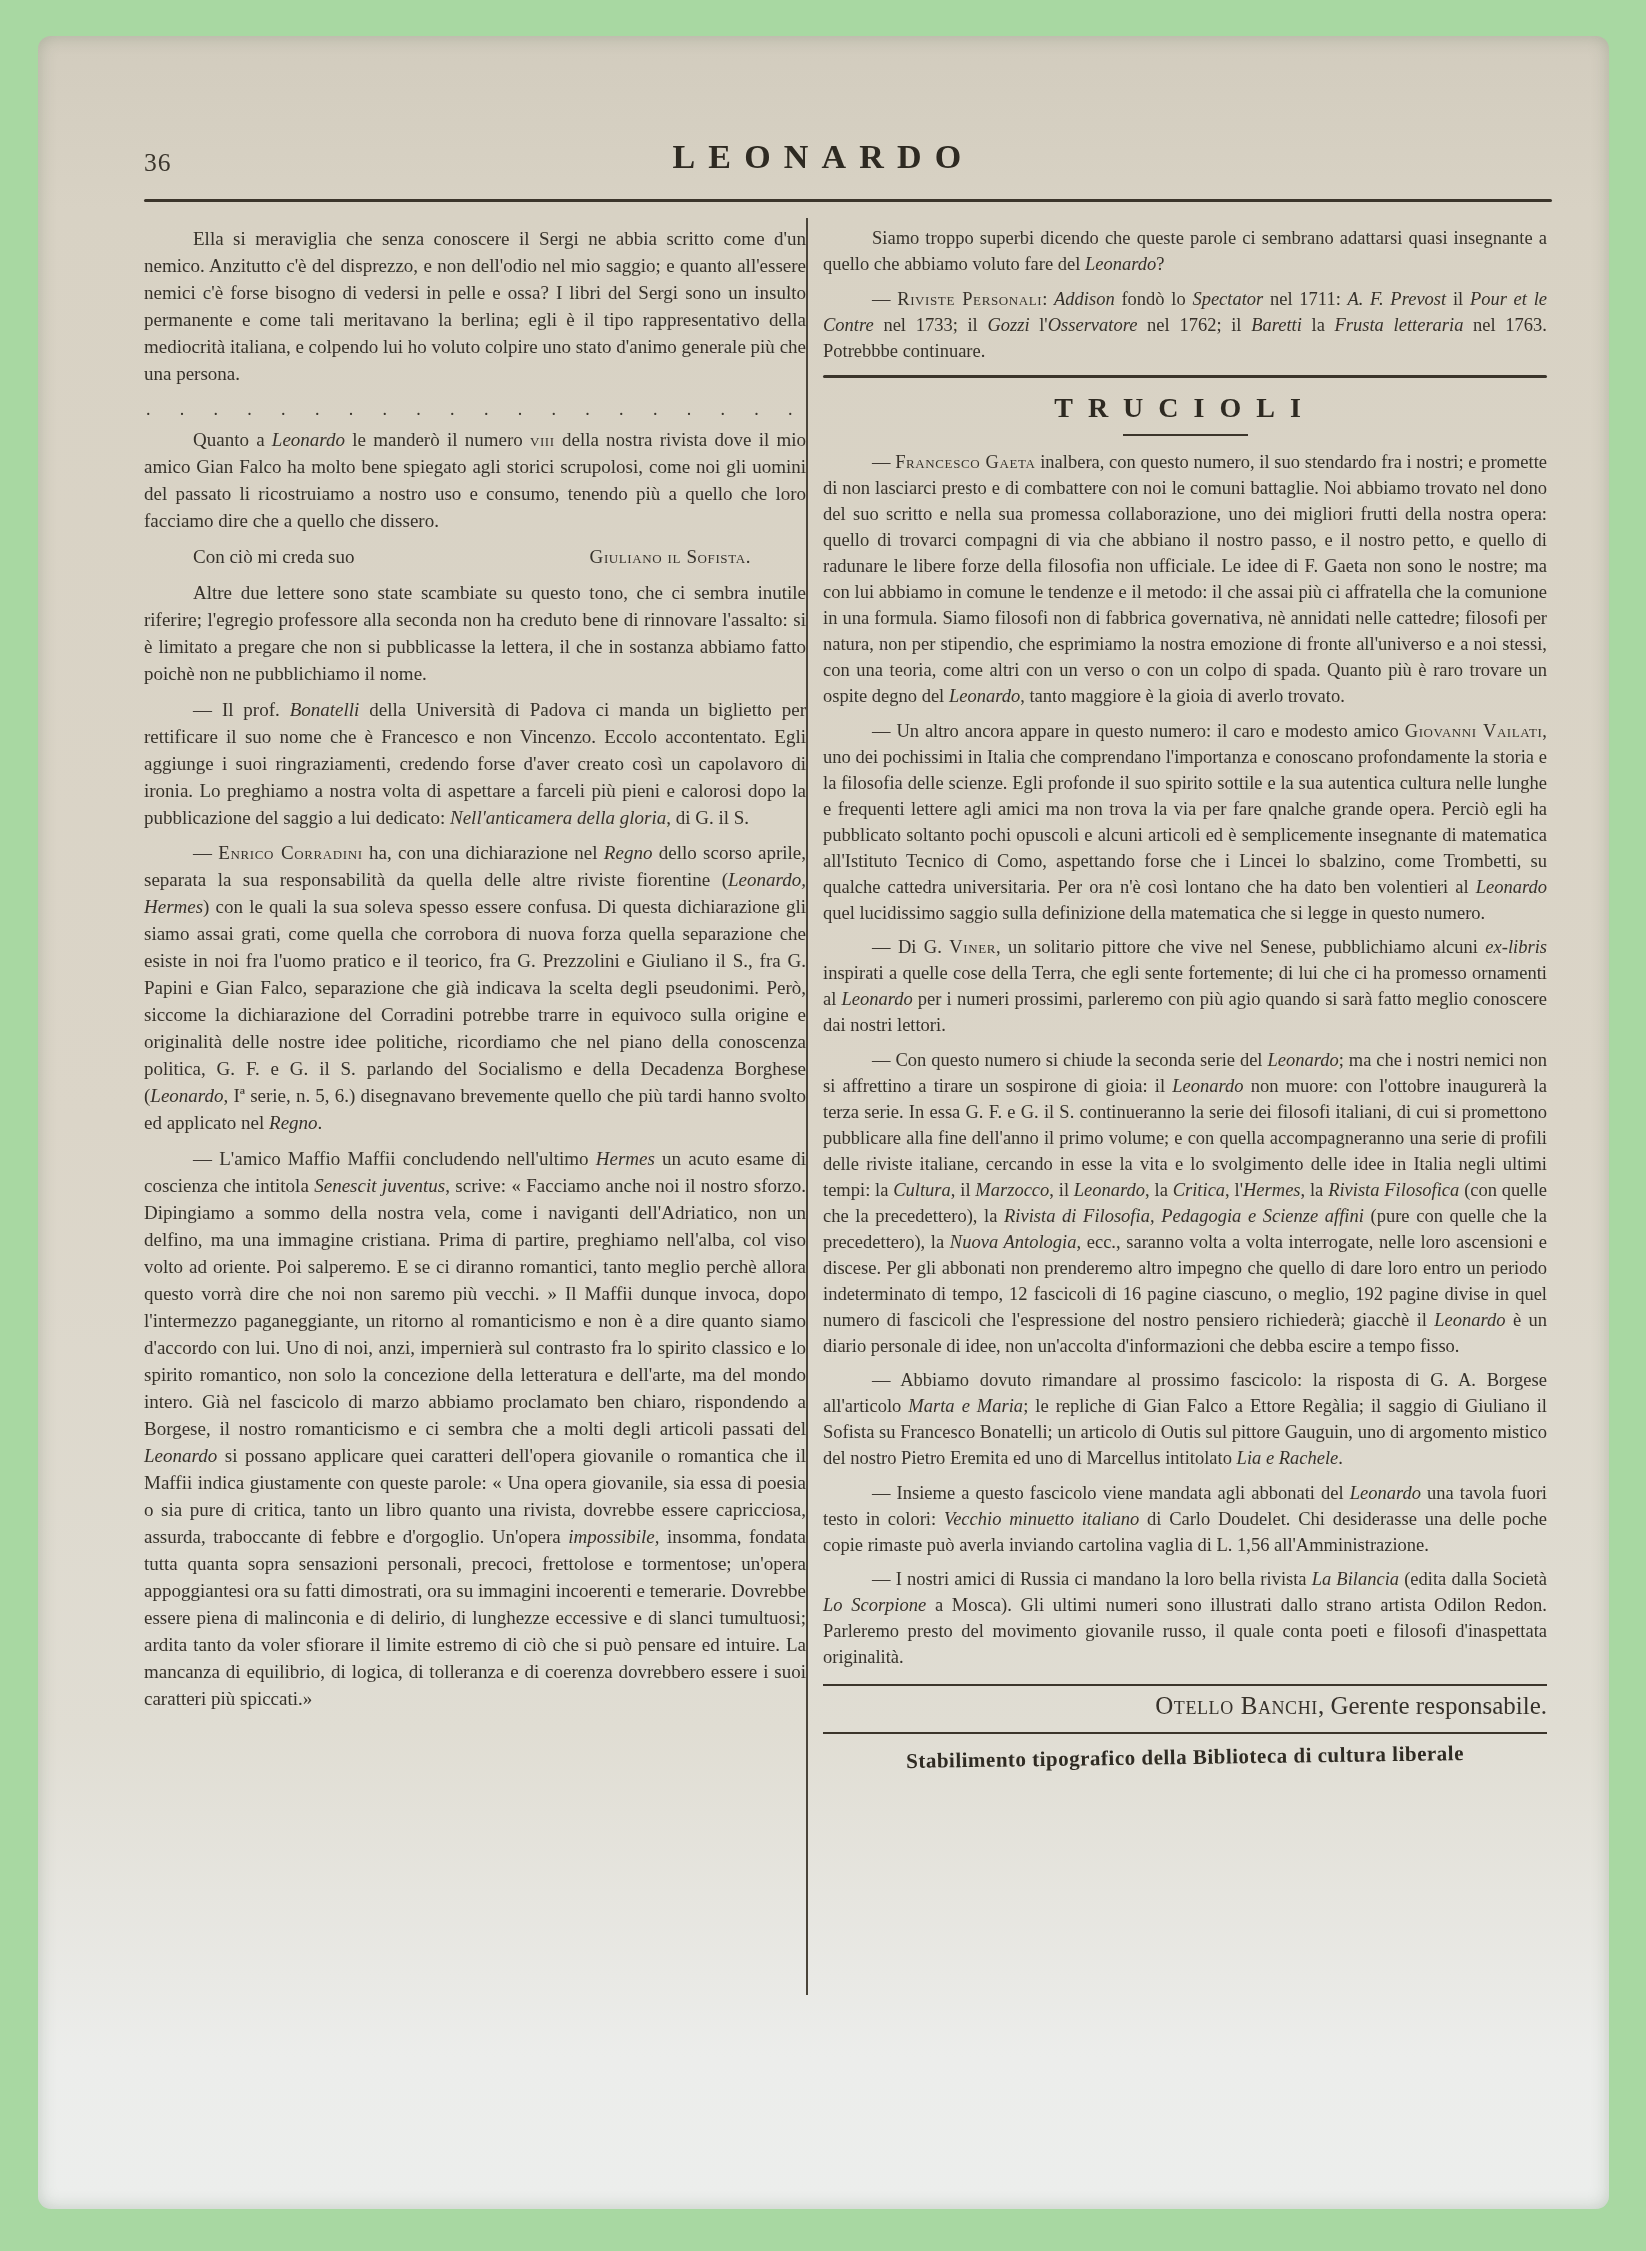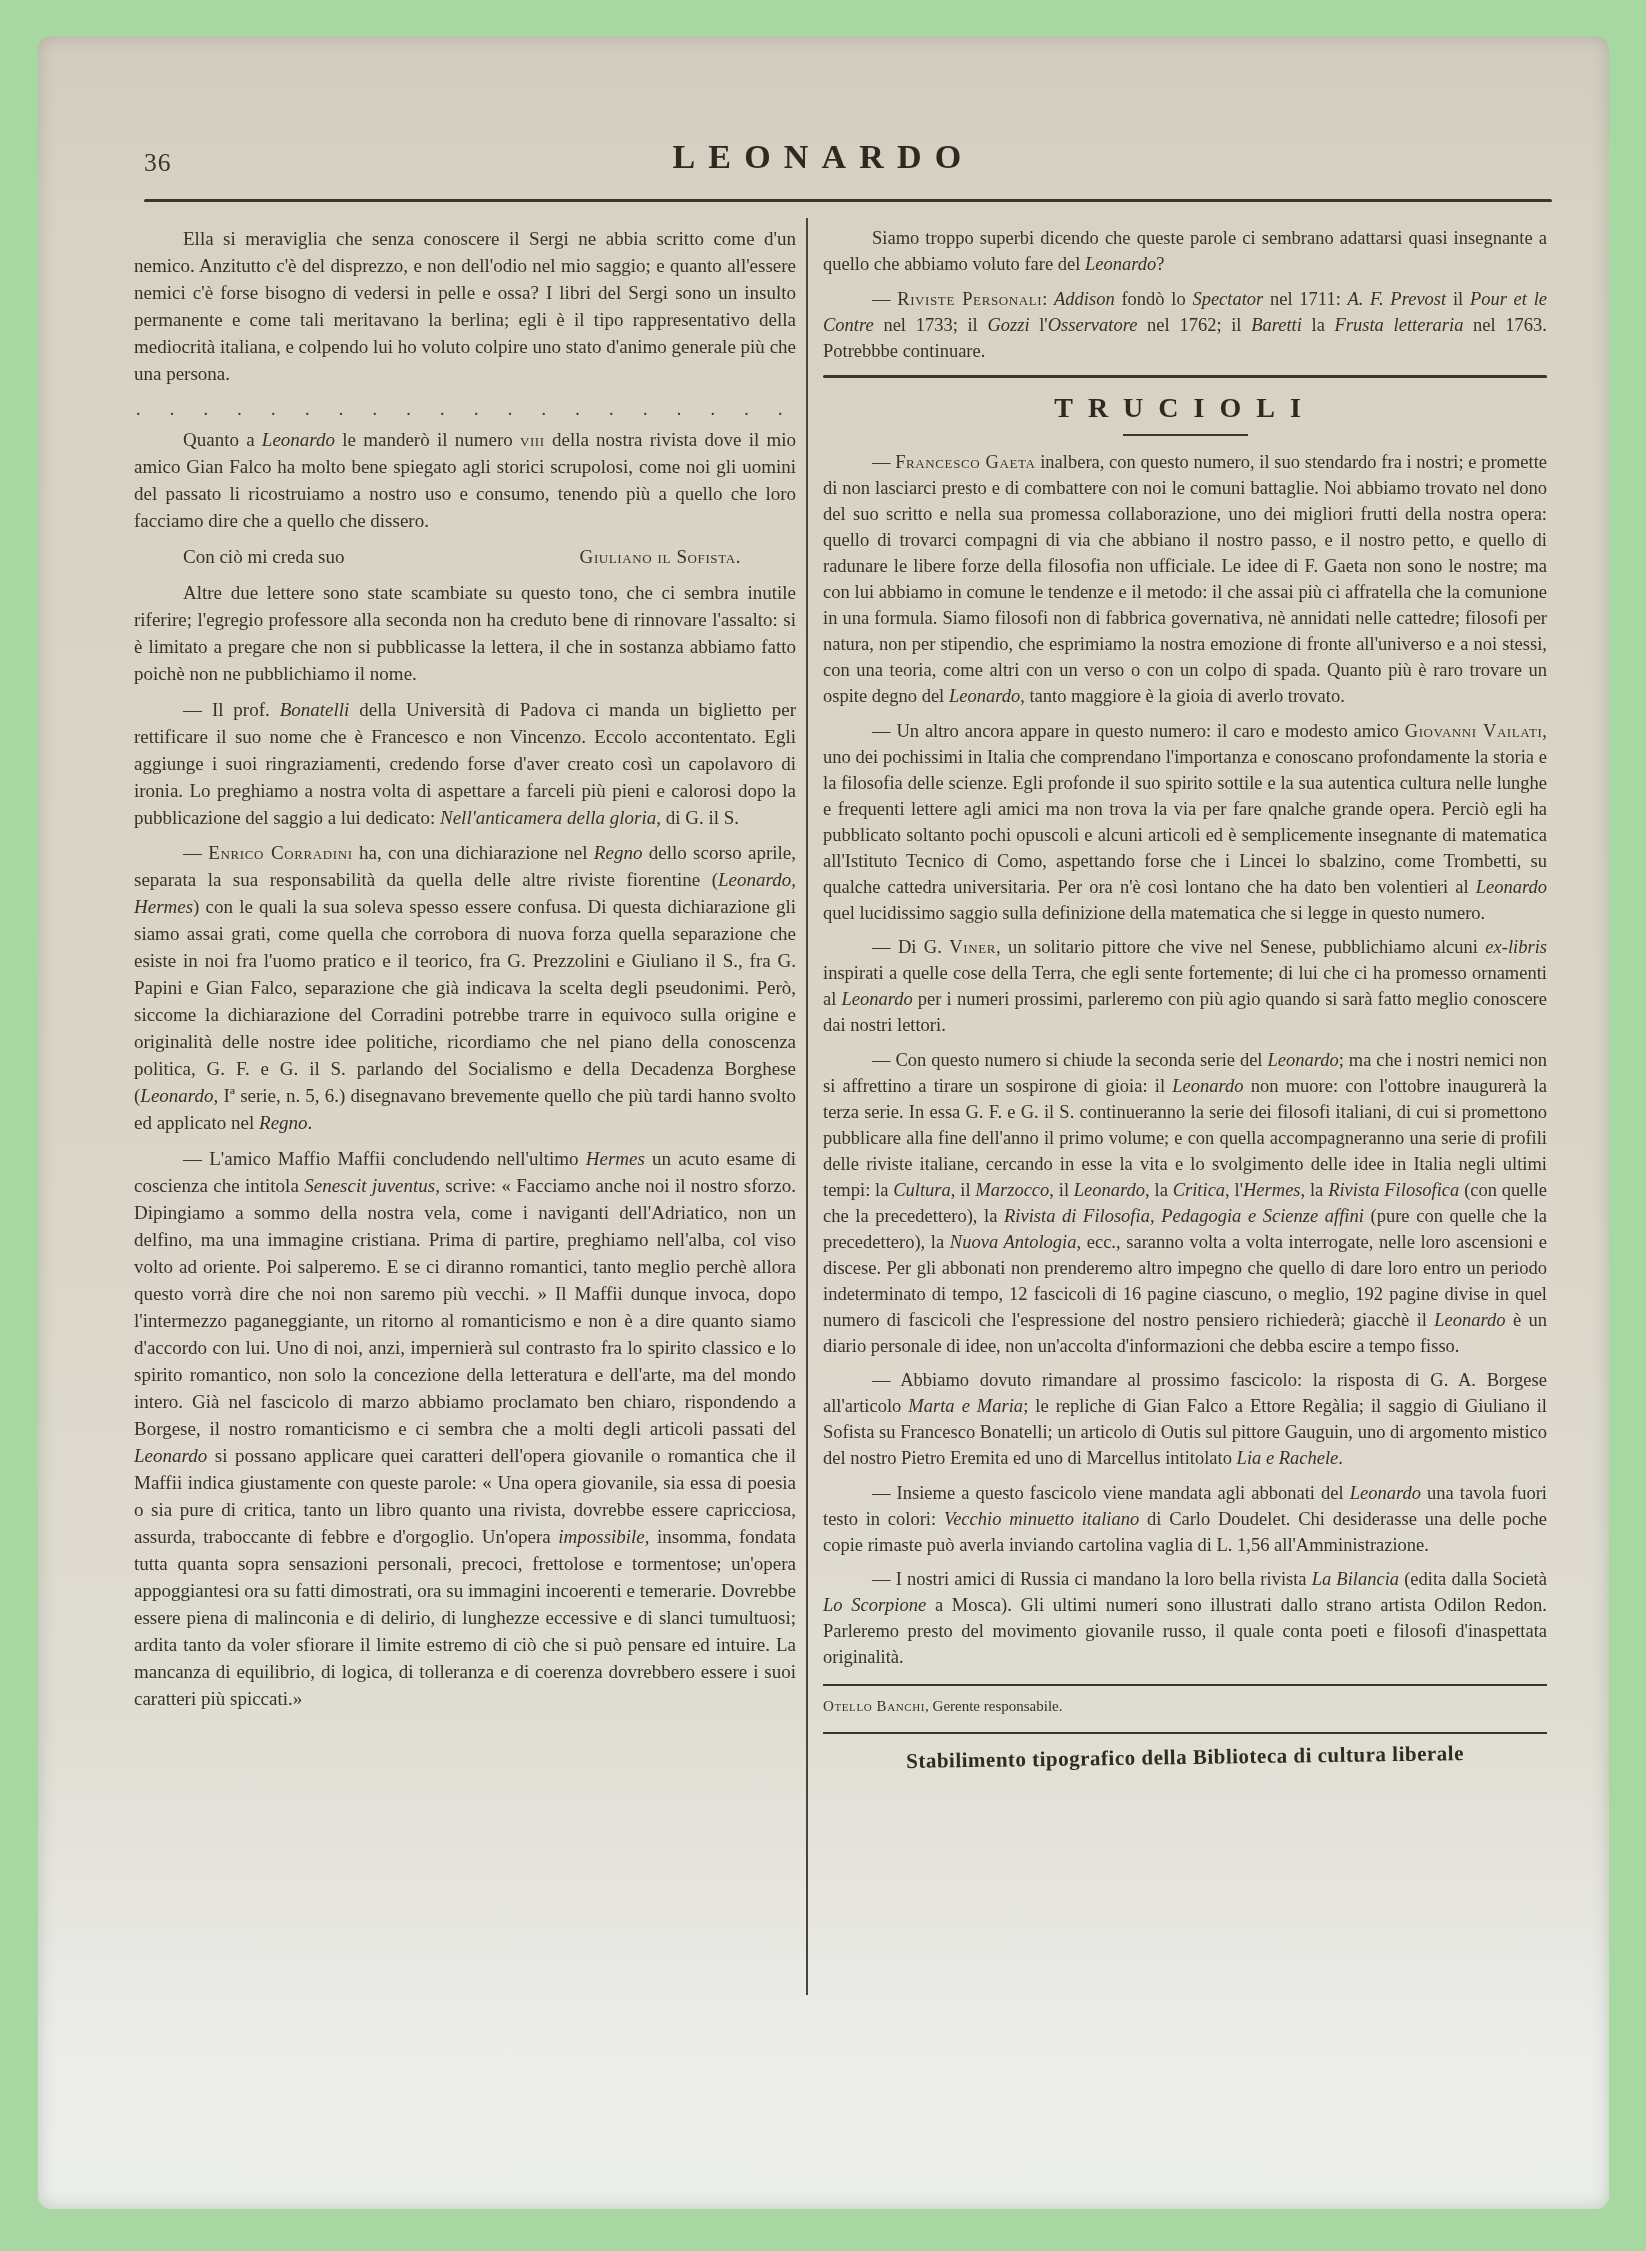--- a/index.html
+++ b/index.html
@@ -24,40 +24,40 @@
   }
   .header-rule{
     position:absolute;left:106px;top:163px;width:1408px;height:2.8px;
     background:#3b352b;border-radius:1.9px;
   }
   .col-divider{
     position:absolute;left:768px;top:182px;width:1.9px;height:1777px;
     background:#4a443a;
   }
   .col{position:absolute;top:189px;color:#36312a;text-align:justify;}
-  .col-left{left:96px;width:662px;font-size:19px;line-height:27px;font-family:Liberation Serif, serif;}
+  .col-left{left:106px;width:662px;font-size:19px;line-height:27px;font-family:Liberation Serif, serif;}
   .col-right{left:785px;width:724px;font-size:18.5px;line-height:26px;}
   .para{margin:0 0 8.5px 0;}
   .para.indent{text-indent:49px;}
   .dots{
     white-space:nowrap;overflow:hidden;color:#3a352c;
     word-spacing:21px;letter-spacing:1.9px;margin:1.9px 0 3.8px 1.9px;font-size:18px;
   }
   .sig{
     display:flex;justify-content:space-between;
     padding:0 55px 0 49px;margin:0 0 9.5px 0;
   }
   .rule{height:2.8px;background:#3b352b;margin:11.4px 0 3.8px 0;border-radius:1.9px;}
   .heading{
     text-align:center;margin:17px 0 13.2px 0;color:#2e2a22;
   }
   .heading-text{font-size:28px;letter-spacing:15px;font-weight:600;}
   .heading-rule{width:125px;height:2.4px;background:#3b352b;margin:13.2px auto 0 auto;}
   .footer-rule{height:1.9px;background:#3b352b;margin:13.2px 0 7.6px 0;}
-  .footer-sig{text-align:left;font-size:15px;margin:1.9px 0 5.7px 0;text-indent:0;}
+  .footer-sig{text-align:right;font-size:25px;margin:1.9px 0 5.7px 0;text-indent:0;}
   .printer{
     text-align:center;font-weight:bold;font-size:21px;margin-top:9.5px;
     transform:rotate(-0.8deg);color:#2f2b23;letter-spacing:0.5px;
   }
   .s-i{font-style:italic;}
   .s-sc{font-variant:small-caps;letter-spacing:0.6px;}
   .s-b{font-weight:bold;}
 </style>
 </head>
 <body>

